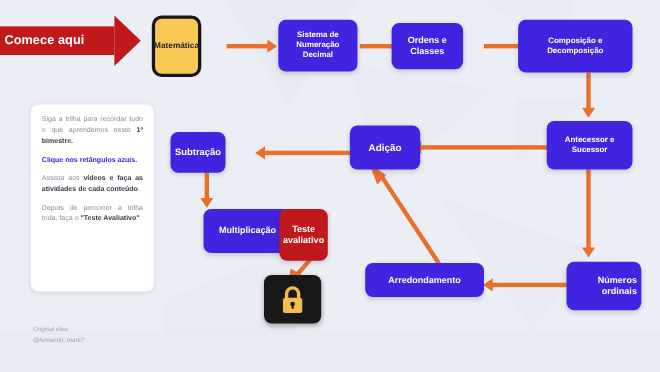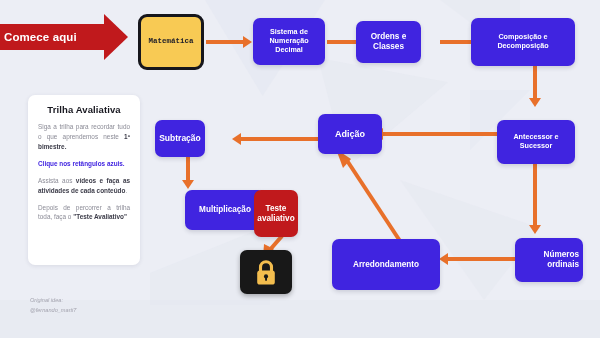--- a/index.html
+++ b/index.html
@@ -99,21 +99,20 @@
   <div class="bgshape" style="left:0;top:300px;width:600px;height:38px;opacity:.45;"></div>
   <div class="bgshape" style="left:470px;top:90px;width:60px;height:60px;opacity:.4;
               clip-path:polygon(0 0,100% 0,0 100%);"></div>
 
   <div id="start-arrow">
     <span class="lbl">Comece aqui</span>
   </div>
   <div id="start-arrow-head"></div>
 
   <div id="info-card">
-    <div id="info-title">Trilha Avaliativa</div>
     <div id="info-paragraphs">
         <div class="para"><span>Siga a trilha para recordar tudo o que aprendemos neste </span><b>1º bimestre.</b></div>
         <div class="para link"><b>Clique nos retângulos azuis.</b></div>
         <div class="para"><span>Assista aos </span><b>vídeos e faça as atividades de cada conteúdo</b><span>.</span></div>
         <div class="para"><span>Depois de percorrer a trilha toda, faça o </span><b>"Teste Avaliativo"</b></div>
       </div>
   </div>
 
   <div id="credits">
     <div>Original idea:</div>
@@ -154,33 +153,33 @@
 
   <div class="arr arr-h" style="left:229px;top:209px;width:20px;"></div>
   <div class="head head-r" style="left:246px;top:205px;"></div>
 
   <svg class="diag" style="left:258px;top:234px;" width="36" height="26" viewBox="0 0 36 26">
     <line x1="24" y1="2" x2="10" y2="18" stroke="#e8702a" stroke-width="4"></line>
     <polygon points="5,24 6,10 16,15" fill="#e8702a"></polygon>
   </svg>
 
   <div id="nodes">
-      <div class="node yellow" style="left: 138px; top: 14px; width: 66px; height: 56px; font-size: 7.5px; font-family: Liberation Mono, monospace;">
+      <div class="node yellow" style="left: 138px; top: 14px; width: 45px; height: 56px; font-size: 7.5px;">
         <span>Matemática</span>
       </div>
       <div class="node blue" style="left: 253px; top: 18px; width: 72px; height: 47px; font-size: 7.2px;">
         <span>Sistema de Numeração Decimal</span>
       </div>
       <div class="node blue" style="left: 356px; top: 21px; width: 65px; height: 42px; font-size: 8.2px;">
         <span>Ordens e Classes</span>
       </div>
       <div class="node blue" style="left: 471px; top: 18px; width: 104px; height: 48px; font-size: 7.2px; justify-content: center;">
         <span>Composição e Decomposição</span>
       </div>
-      <div class="node blue" style="left: 497px; top: 120px; width: 78px; height: 44px; font-size: 7.2px;">
+      <div class="node blue" style="left: 497px; top: 110px; width: 78px; height: 44px; font-size: 7.2px;">
         <span>Antecessor e Sucessor</span>
       </div>
       <div class="node blue" style="left: 318px; top: 114px; width: 64px; height: 40px; font-size: 9px;">
         <span>Adição</span>
       </div>
       <div class="node blue" style="left: 155px; top: 120px; width: 50px; height: 37px; font-size: 8.5px;">
         <span>Subtração</span>
       </div>
       <div class="node blue" style="left: 148px; top: 190px; width: 80px; height: 40px; font-size: 8.2px; margin-left: 37px;">
         <span>Multiplicação</span>
@@ -189,21 +188,21 @@
         <span>Teste avaliativo</span>
       </div>
       <div class="node lock" style="left: 240px; top: 250px; width: 52px; height: 44px; font-size: 8px;">
         <svg width="24" height="27" viewBox="0 0 24 27">
           <path d="M6.5 12V8.2a5.5 5.5 0 0 1 11 0V12" fill="none" stroke="#f3bd4e" stroke-width="3.1"></path>
           <rect x="3.2" y="11.6" width="17.6" height="14" rx="2.6" fill="#f3bd4e"></rect>
           <circle cx="12" cy="17.4" r="2.1" fill="#181818"></circle>
           <rect x="11.1" y="17.4" width="1.9" height="4.4" rx=".9" fill="#181818"></rect>
         </svg>
       </div>
-      <div class="node blue" style="left: 332px; top: 239px; width: 108px; height: 51px; font-size: 8.2px;">
+      <div class="node blue" style="left: 332px; top: 239px; width: 108px; height: 31px; font-size: 8.2px;">
         <span>Arredondamento</span>
       </div>
       <div class="node blue" style="left: 515px; top: 238px; width: 68px; height: 44px; font-size: 8.2px; text-align: right;">
         <span>Números ordinais</span>
       </div>
     </div>
 
 </div>
 
 </body></html>

